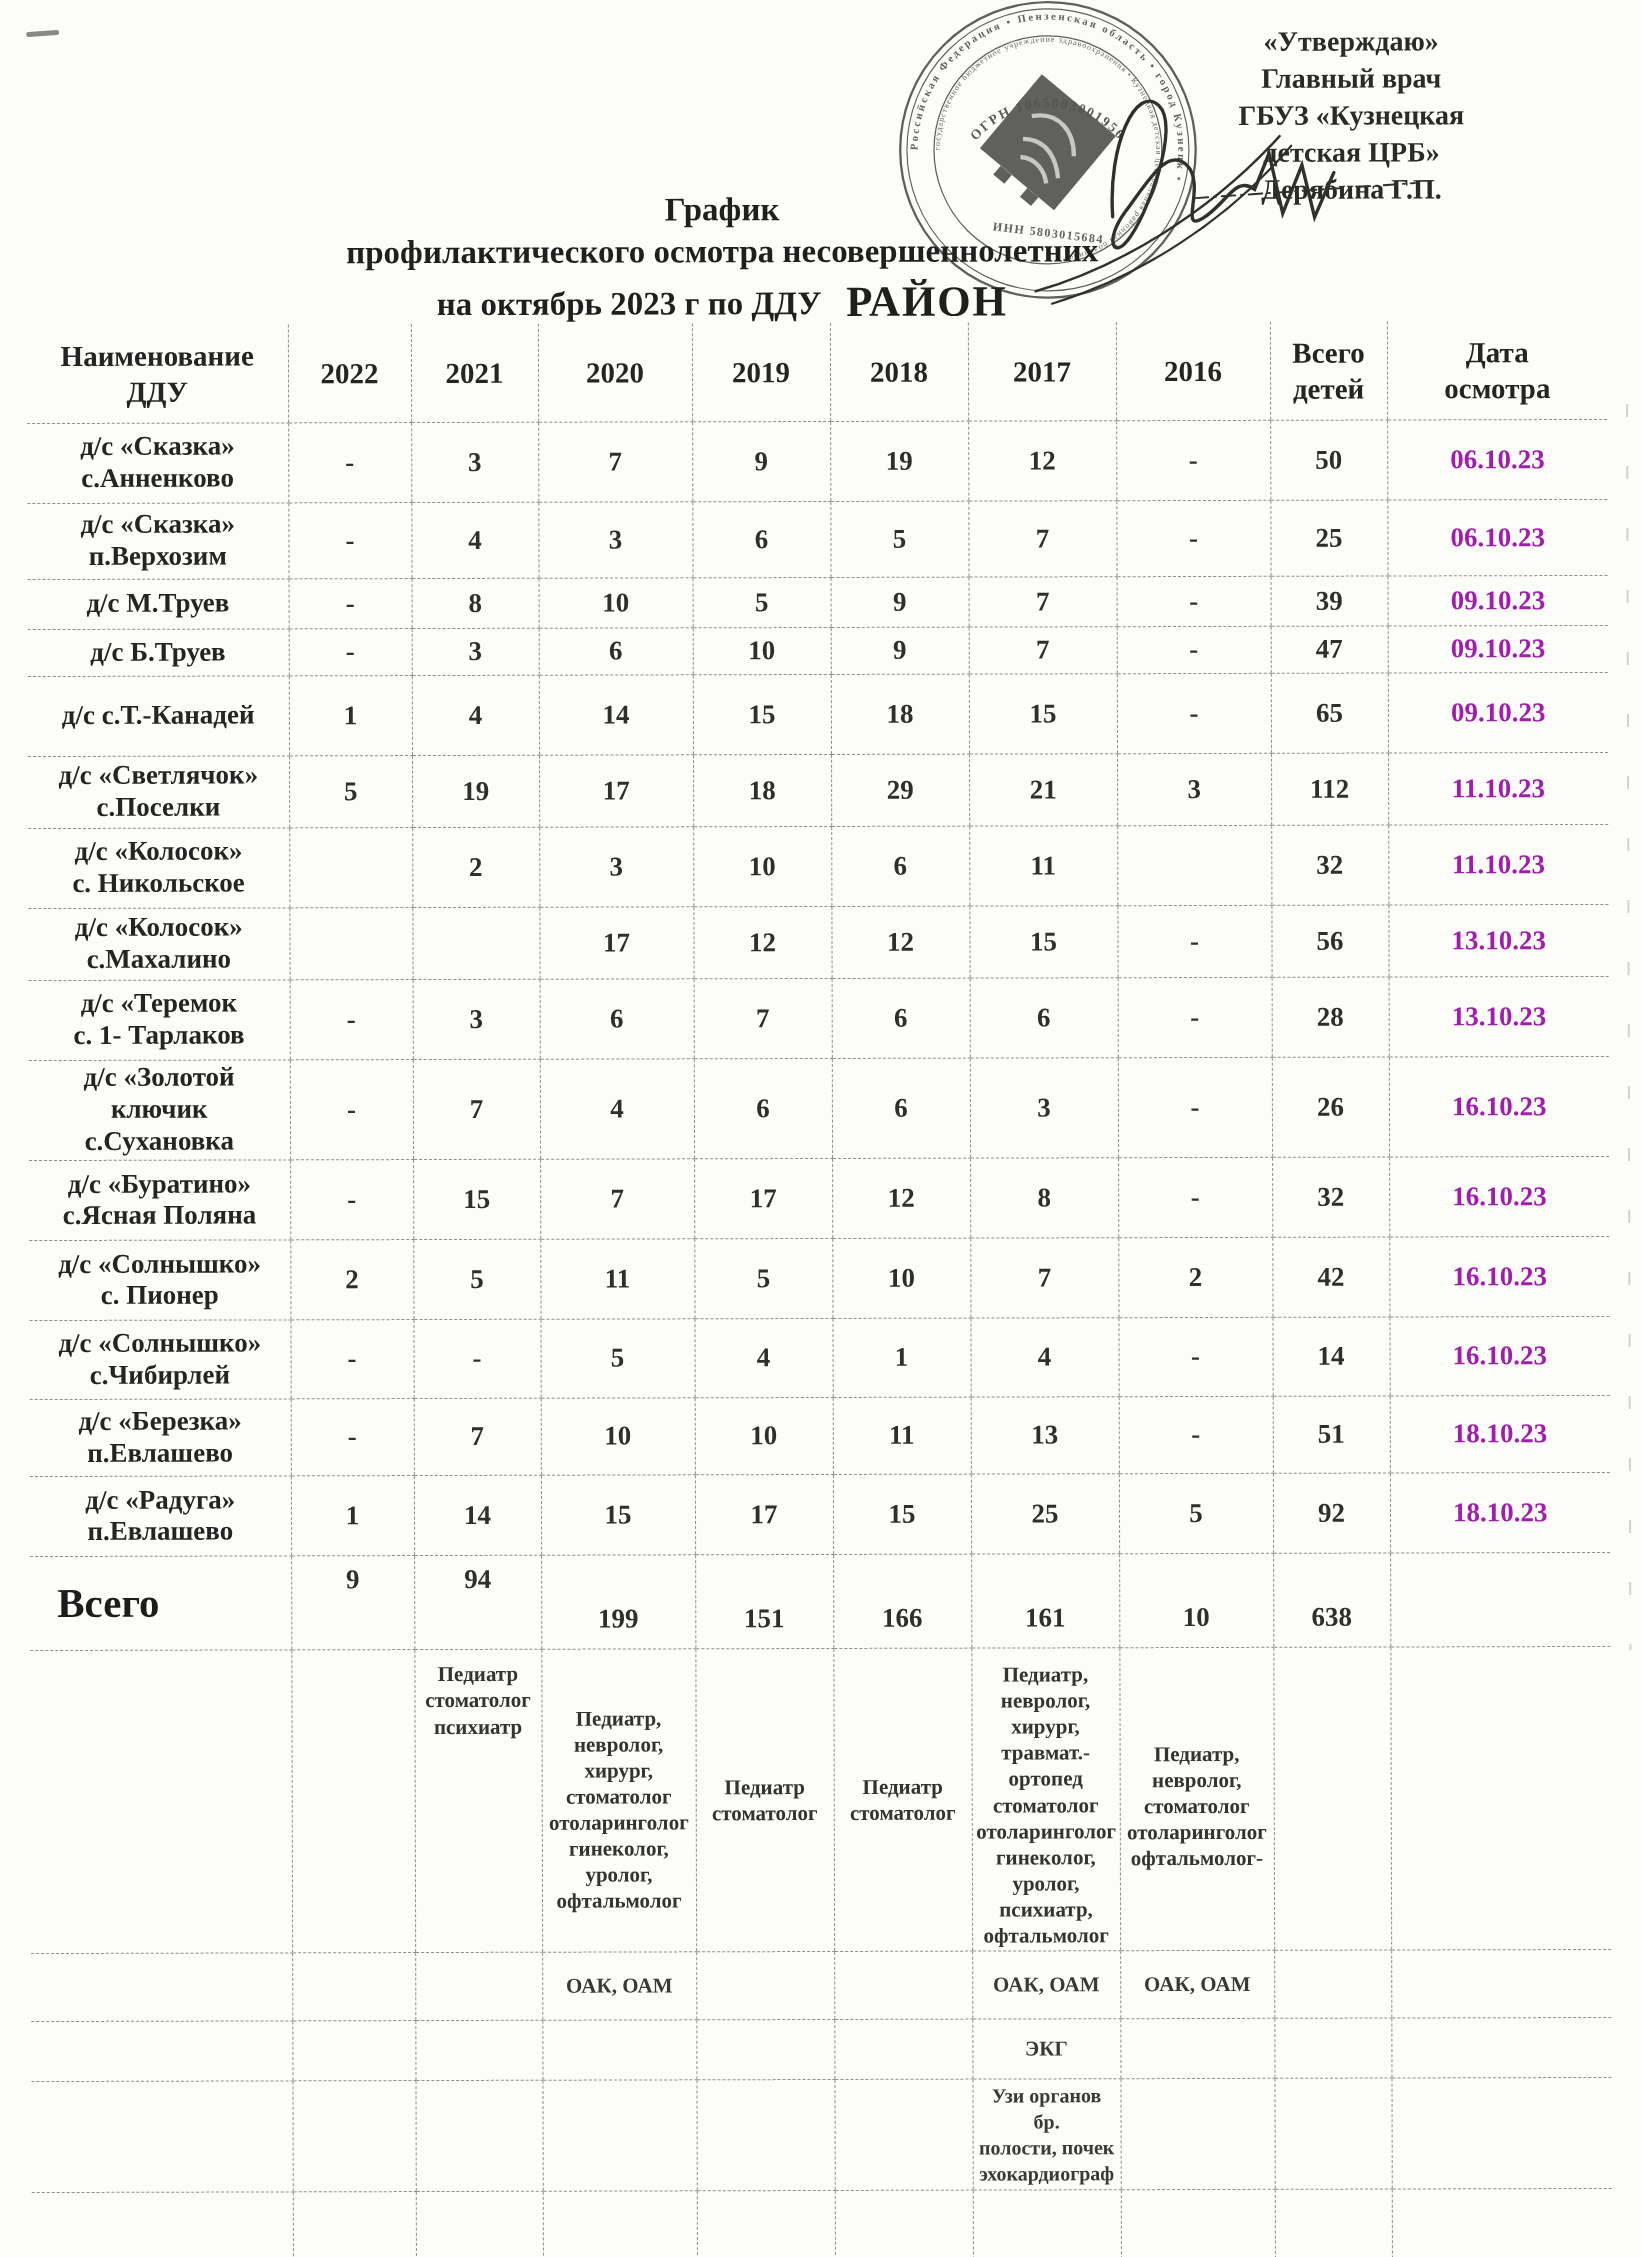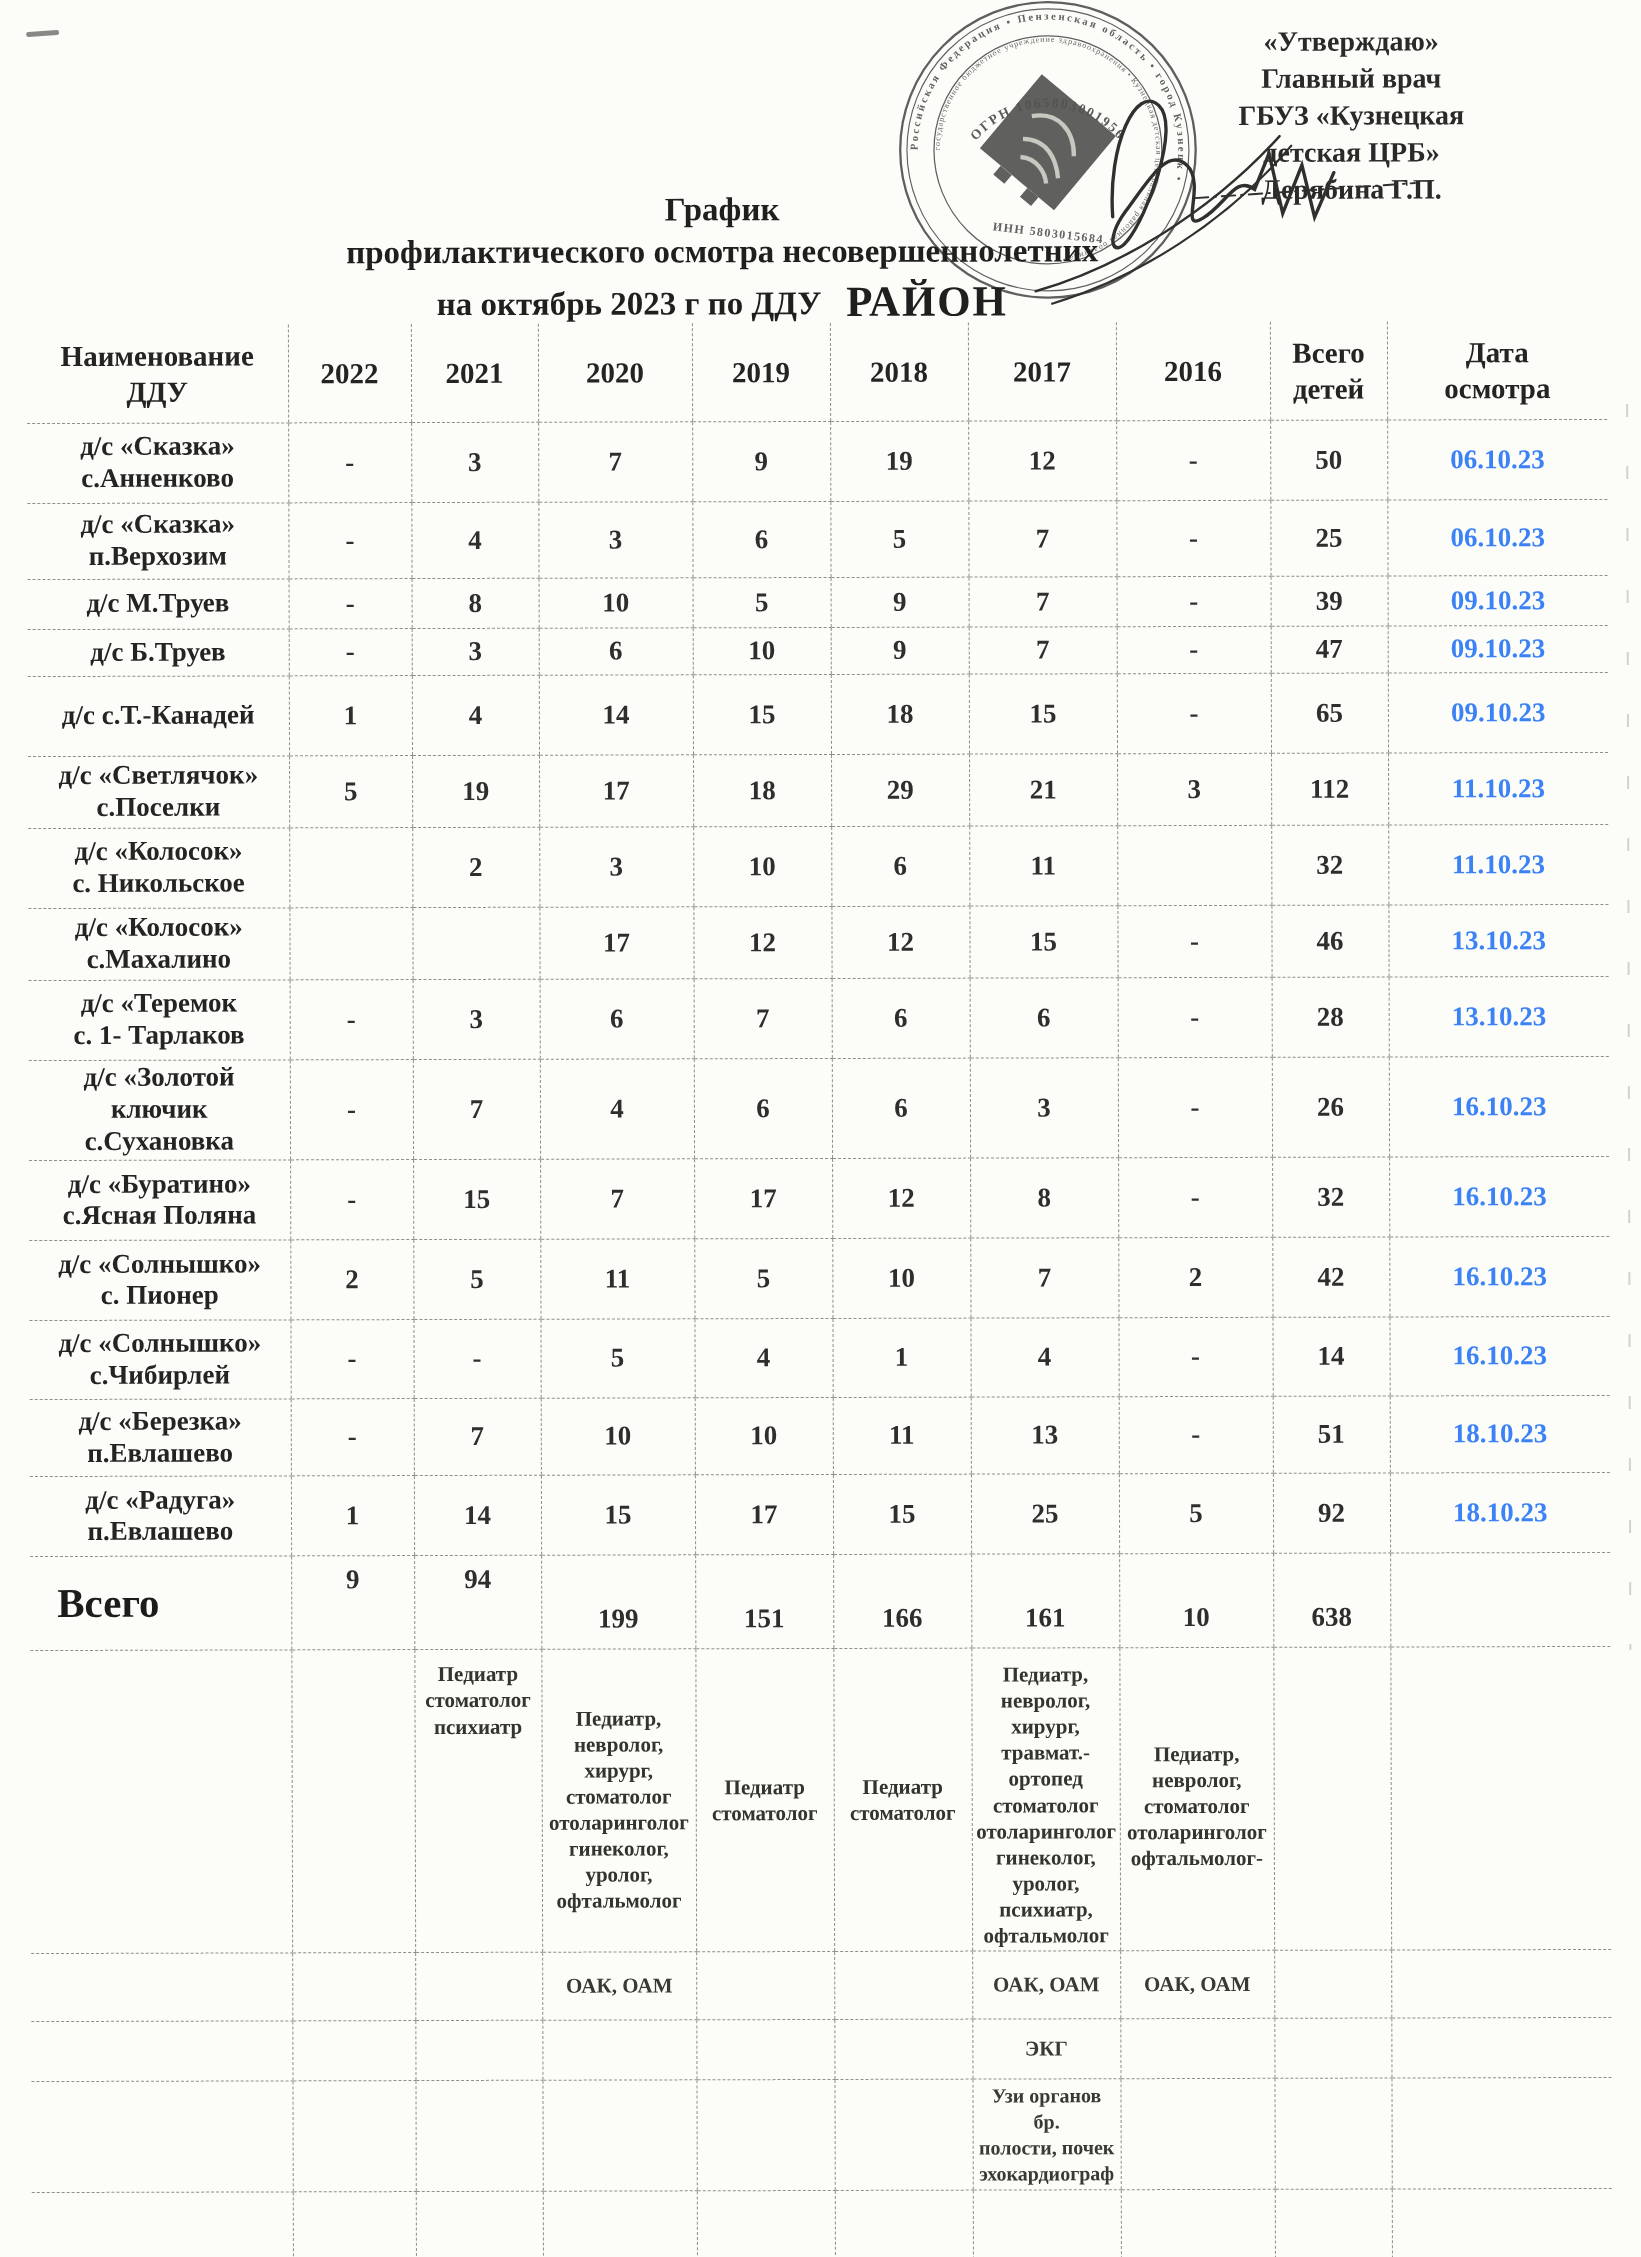--- a/index.html
+++ b/index.html
@@ -25,21 +25,21 @@
   .signature{position:absolute;left:1004px;top:29px;}
   
   table.sched{position:absolute;left:29px;top:323px;width:1579px;border-collapse:collapse;table-layout:fixed;}
   .sched th,.sched td{border-left:1px dashed #8f8f85;border-bottom:1px dashed #8f8f85;
         padding:1.9px 3.9px;text-align:center;vertical-align:middle;overflow:hidden;}
   .sched tr > *:first-child{border-left:none;}
   .sched tr > *:last-child{border-right:none;}
   .sched th{font-size:29px;font-weight:bold;white-space:pre-line;line-height:1.25;color:#242424;}
   td.name{font-size:27px;font-weight:bold;white-space:pre-line;line-height:1.18;color:#242424;}
   td.val{font-size:27px;font-weight:bold;color:#2e2e2e;}
-  td.date{font-size:27px;font-weight:bold;color:#3b82f6;}
+  td.date{font-size:27px;font-weight:bold;color:#a21caf;}
   tr.total td.tlabel{font-size:41px;font-weight:bold;text-align:left;padding-left:27px;color:#1c1c1c;}
   tr.total td.hi{vertical-align:top;padding-top:7.7px;}
   tr.total td.lo{vertical-align:bottom;padding-bottom:13.5px;}
   td.spec{font-size:21px;font-weight:bold;white-space:pre-line;line-height:1.24;
         vertical-align:top;color:#33332f;}
   td.spec.mid{vertical-align:middle;}
   td.pt1{padding-top:11.6px;} td.pt2{padding-top:56px;} td.pt3{padding-top:13.5px;} td.pt4{padding-top:93px;}
   td.lab{font-size:21px;font-weight:bold;color:#3a3a35;}
   td.uzi{font-size:20px;font-weight:bold;white-space:pre-line;line-height:1.3;color:#3a3a35;}
 </style>
@@ -226,21 +226,21 @@
     <tr style="height:72px">
       <td class="name">д/с «Колосок»
 с.Махалино</td>
       <td class="val"></td>
       <td class="val"></td>
       <td class="val">17</td>
       <td class="val">12</td>
       <td class="val">12</td>
       <td class="val">15</td>
       <td class="val">-</td>
-      <td class="val">46</td>
+      <td class="val">56</td>
       <td class="date">13.10.23</td>
     </tr>
     <tr style="height:80px">
       <td class="name">д/с «Теремок
 с. 1- Тарлаков</td>
       <td class="val">-</td>
       <td class="val">3</td>
       <td class="val">6</td>
       <td class="val">7</td>
       <td class="val">6</td>

